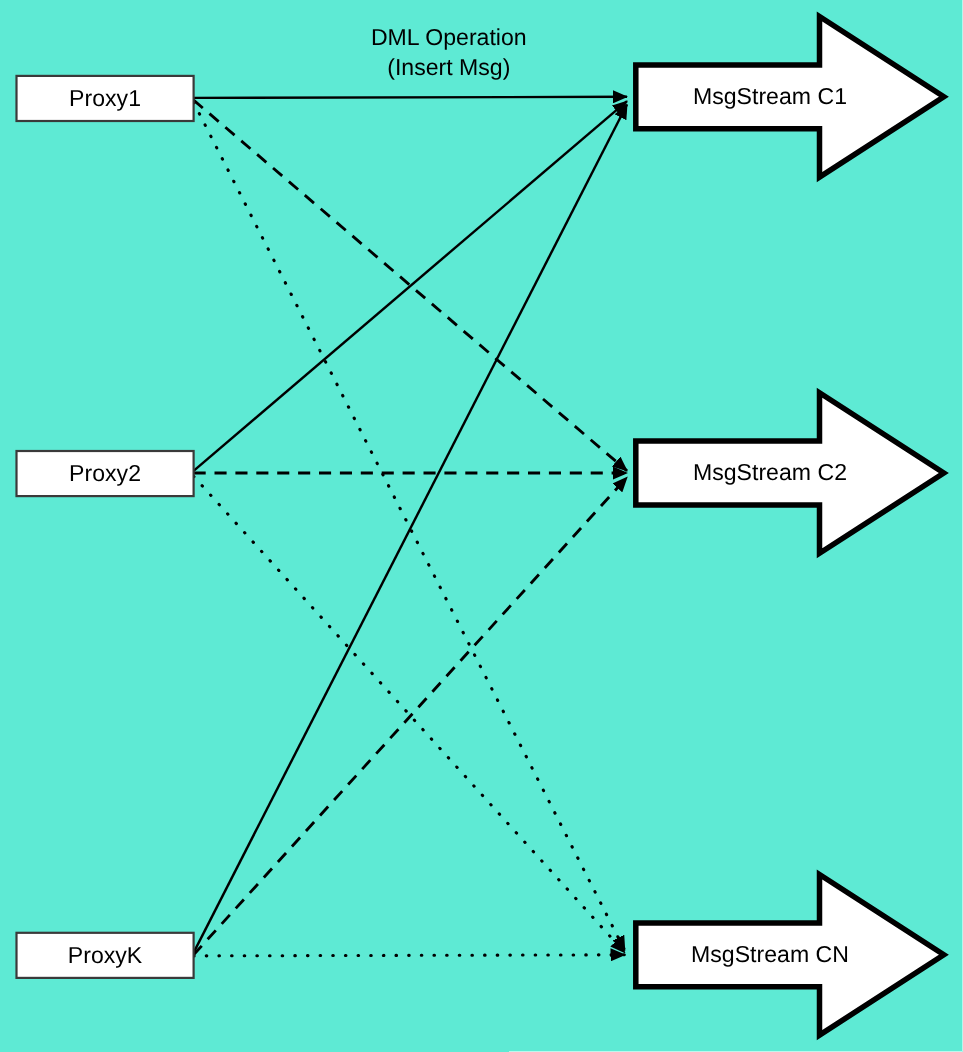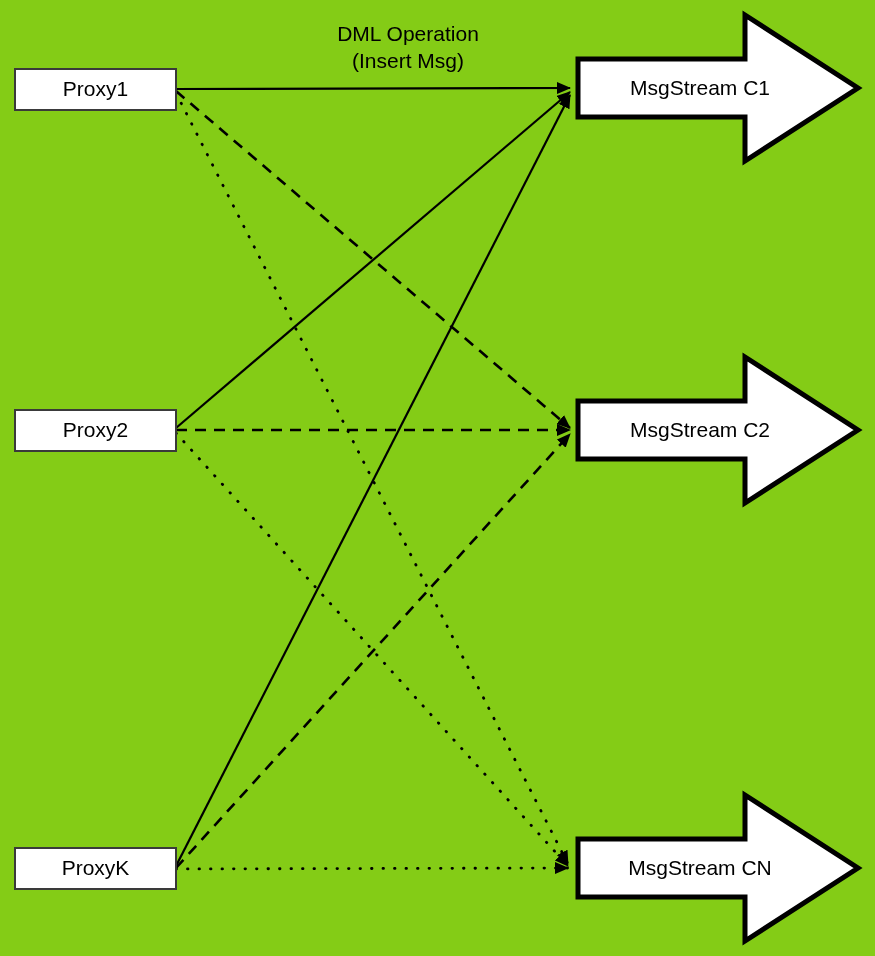--- a/index.html
+++ b/index.html
@@ -11,21 +11,21 @@
   body {
     width: 875px;
     height: 956px;
     font-family: "Liberation Sans", sans-serif;
     overflow: hidden;
   }
   #diagram-root {
     position: relative;
     width: 875px;
     height: 956px;
-    background: #84cc16;
+    background: #5eead4;
   }
   svg.canvas {
     display: block;
     width: 875px;
     height: 956px;
   }
   .node-box {
     fill: #ffffff;
     stroke: #3a3a3a;
     stroke-width: 2;

